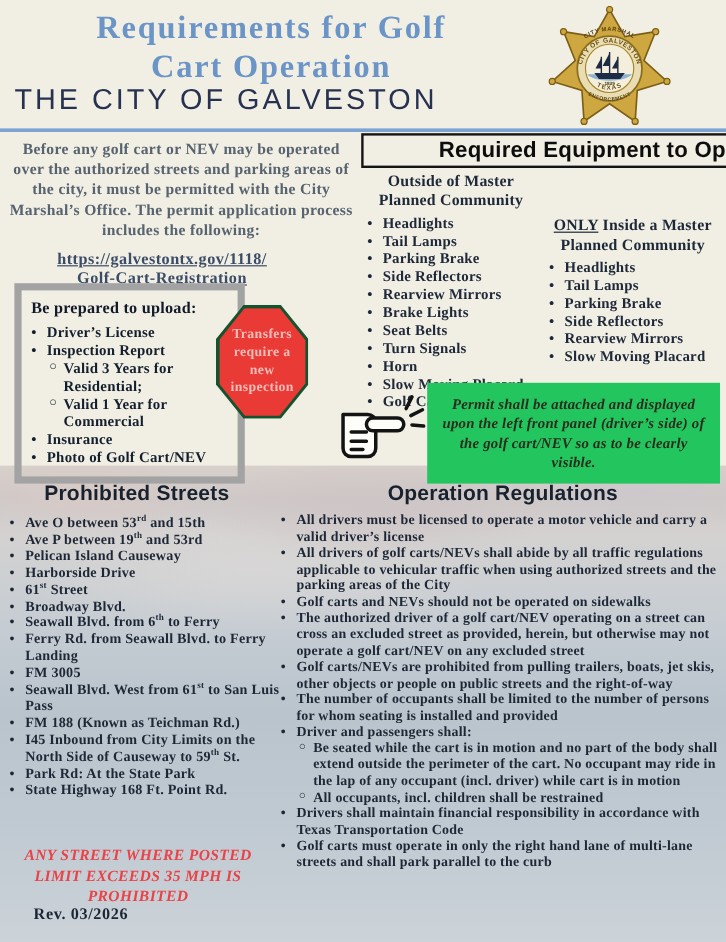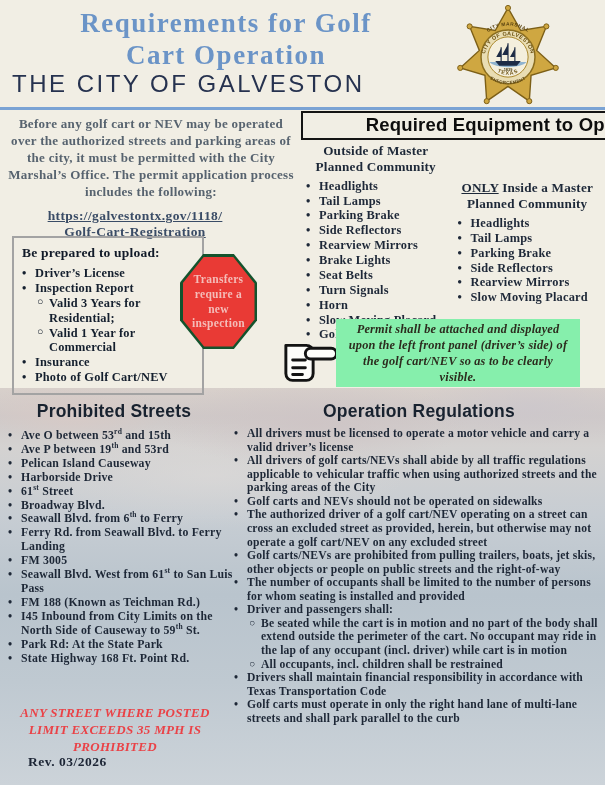--- a/index.html
+++ b/index.html
@@ -37,21 +37,21 @@
     position:absolute;left:4px;top:184px;width:262px;text-align:center;
     font-weight:700;font-size:17.5px;color:#0d0d0d;letter-spacing:.5px;
   }
   .apply-url{
     position:absolute;left:4px;top:208px;width:262px;text-align:center;
     font-weight:700;font-size:13.5px;color:#3a4c66;line-height:1.2;
     text-decoration:underline;cursor:pointer;letter-spacing:.4px;
   }
   .upload-box{
     position:absolute;left:12px;top:236px;width:192px;box-sizing:border-box;
-    border:2px solid #a3a3a3;padding:7px 6px 8px 8px;
+    border:6px solid #a3a3a3;padding:7px 6px 8px 8px;
   }
   .upload-title{font-weight:700;font-size:13.5px;color:#111a28;margin-bottom:5px;letter-spacing:.2px;}
 
   .stop-wrap{
     position:absolute;left:180px;top:254px;width:77px;height:95px;
     clip-path:polygon(30% 0,70% 0,100% 30%,100% 70%,70% 100%,30% 100%,0 70%,0 30%);
     background:#14532d;
   }
   .stop-inner{
     position:absolute;inset:2.5px;
@@ -72,22 +72,22 @@
   .equip-cols{position:absolute;left:300px;top:143px;width:303px;display:flex;align-items:center;}
   .equip-col{width:50%;}
   .equip-head{
     text-align:center;font-weight:700;font-size:13.2px;line-height:1.2;
     color:#1d2838;margin-bottom:4px;letter-spacing:.2px;
   }
   .equip-head .u{text-decoration:underline;}
 
   .note-hand{position:absolute;left:281px;top:322px;width:74px;height:72px;}
   .note-box{
-    position:absolute;left:336px;top:319px;width:244px;box-sizing:border-box;height:68px;
-    background:#86efac;display:flex;align-items:center;justify-content:center;
+    position:absolute;left:356px;top:319px;width:244px;box-sizing:border-box;height:84px;
+    background:#22c55e;display:flex;align-items:center;justify-content:center;
     padding:4px 8px;
   }
   .note-text{
     font-weight:700;font-style:italic;font-size:12.3px;line-height:1.32;
     color:#2c2c1e;text-align:center;letter-spacing:.2px;
   }
 
   .sec-title{
     position:absolute;font-family:"Liberation Sans",sans-serif;font-weight:700;
     font-size:17.5px;color:#18222f;text-align:center;letter-spacing:.2px;

